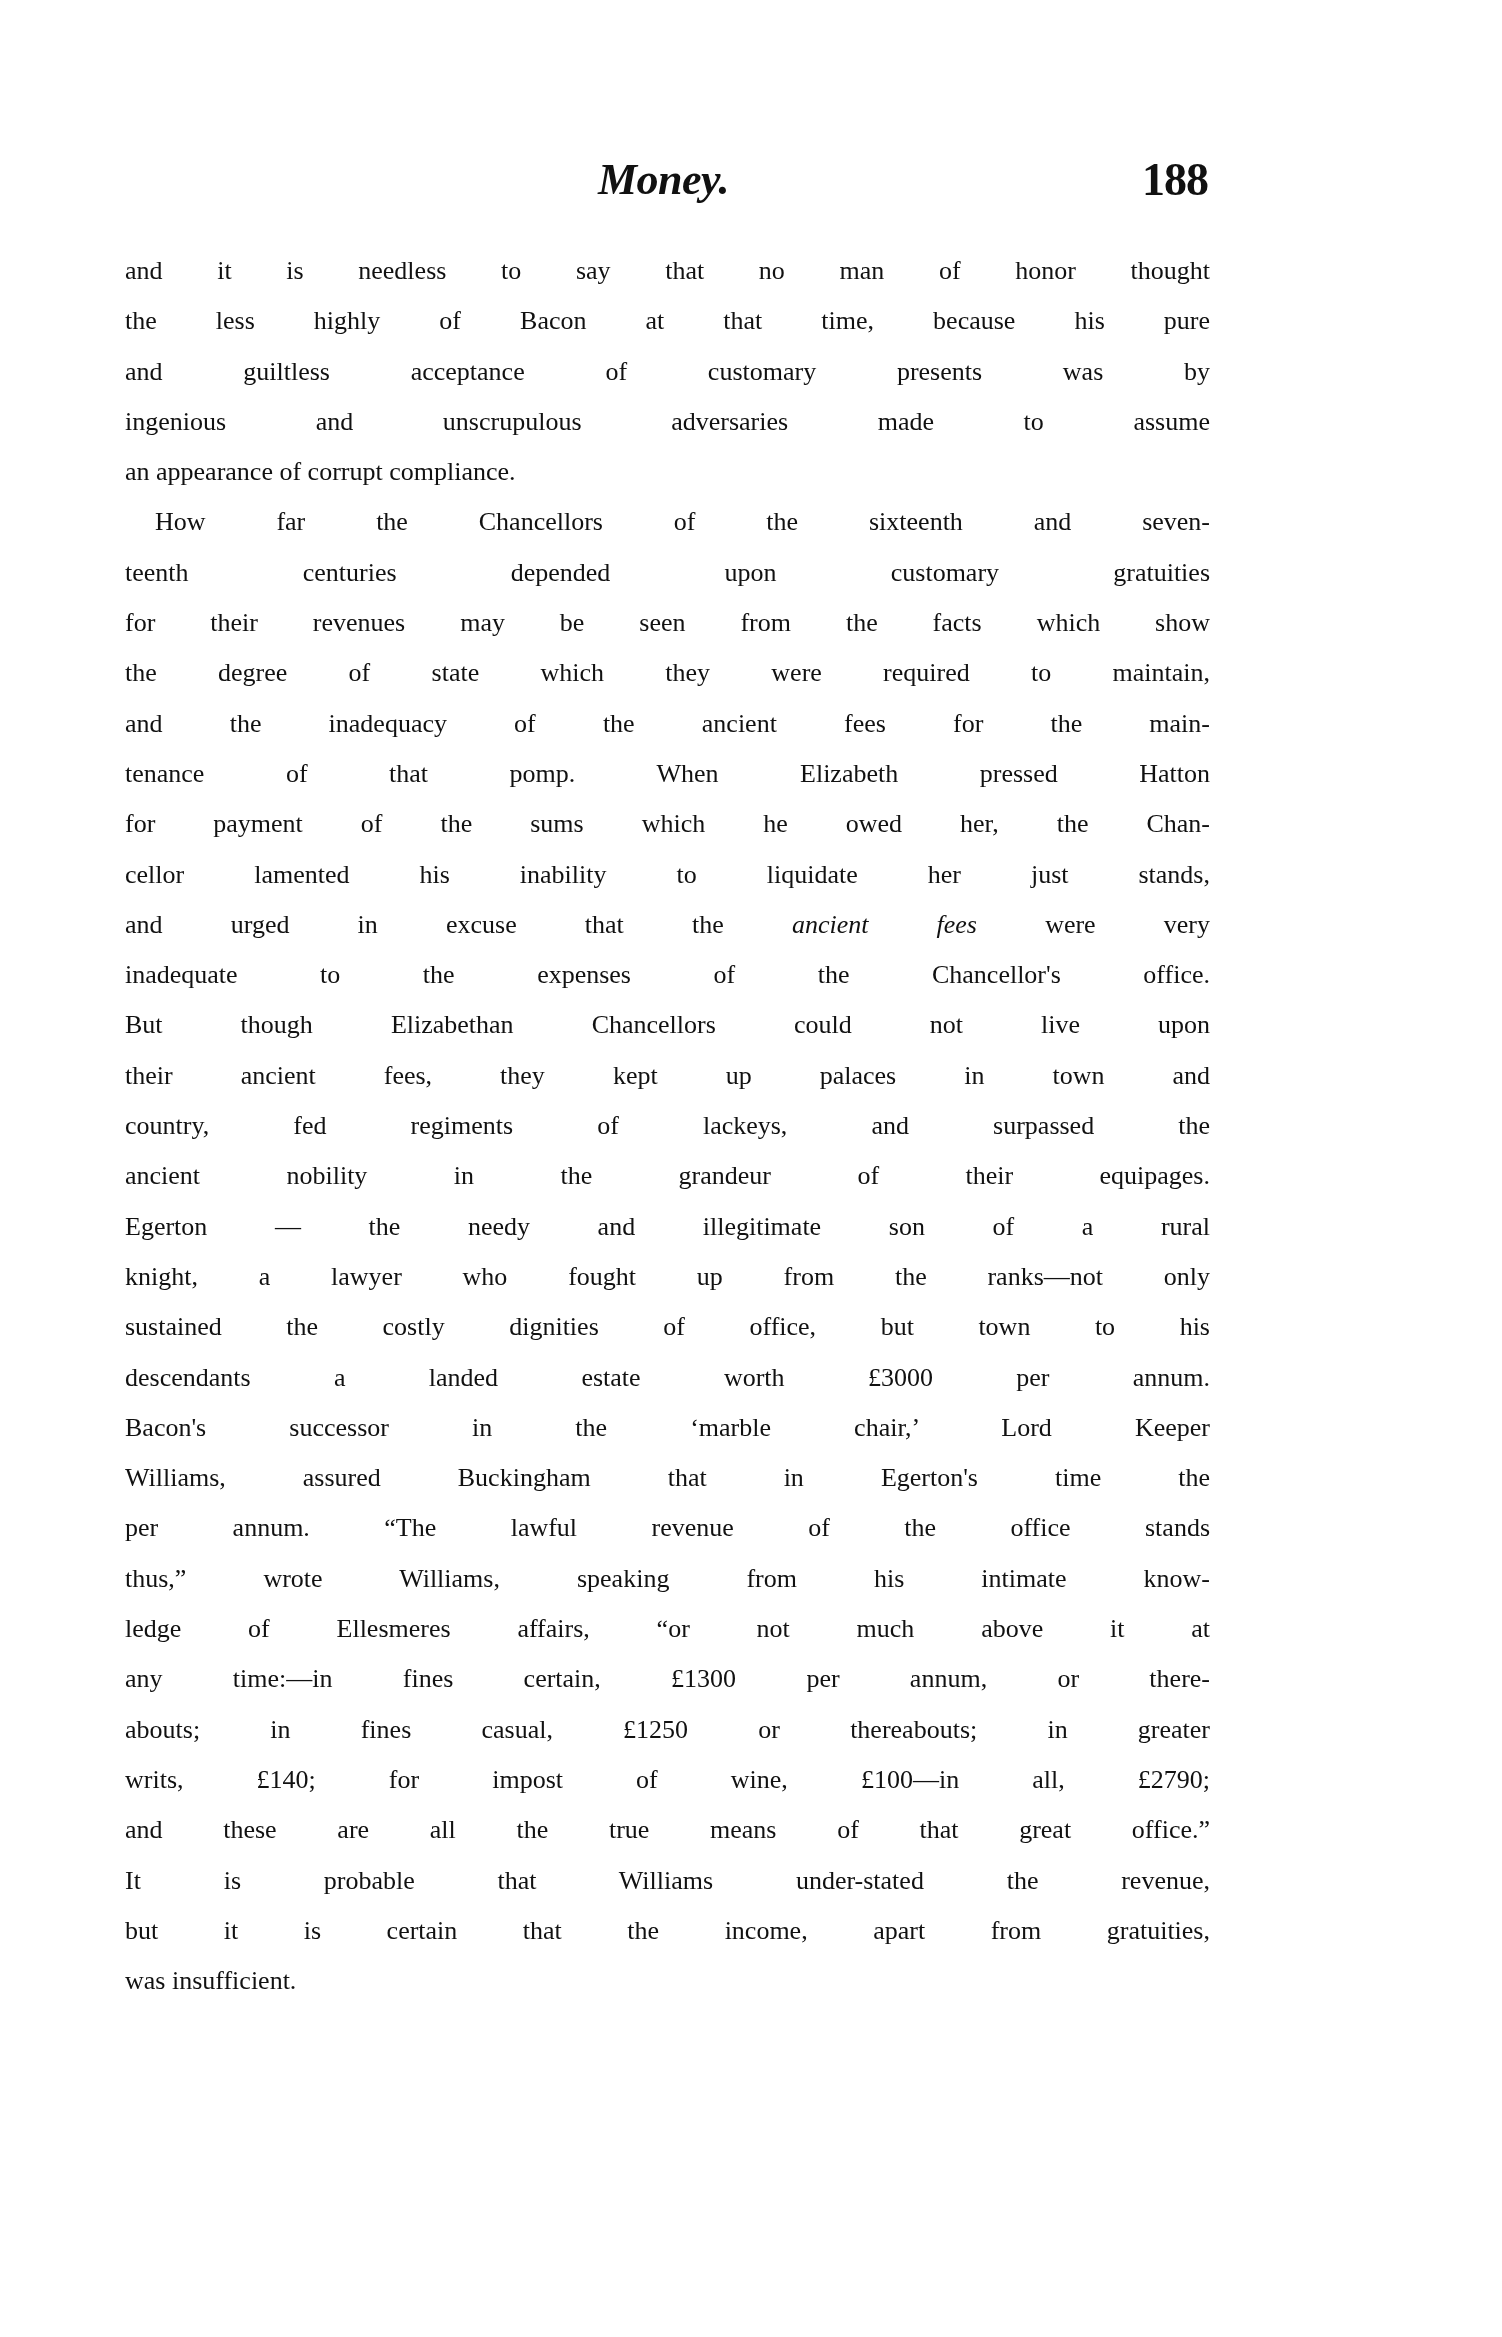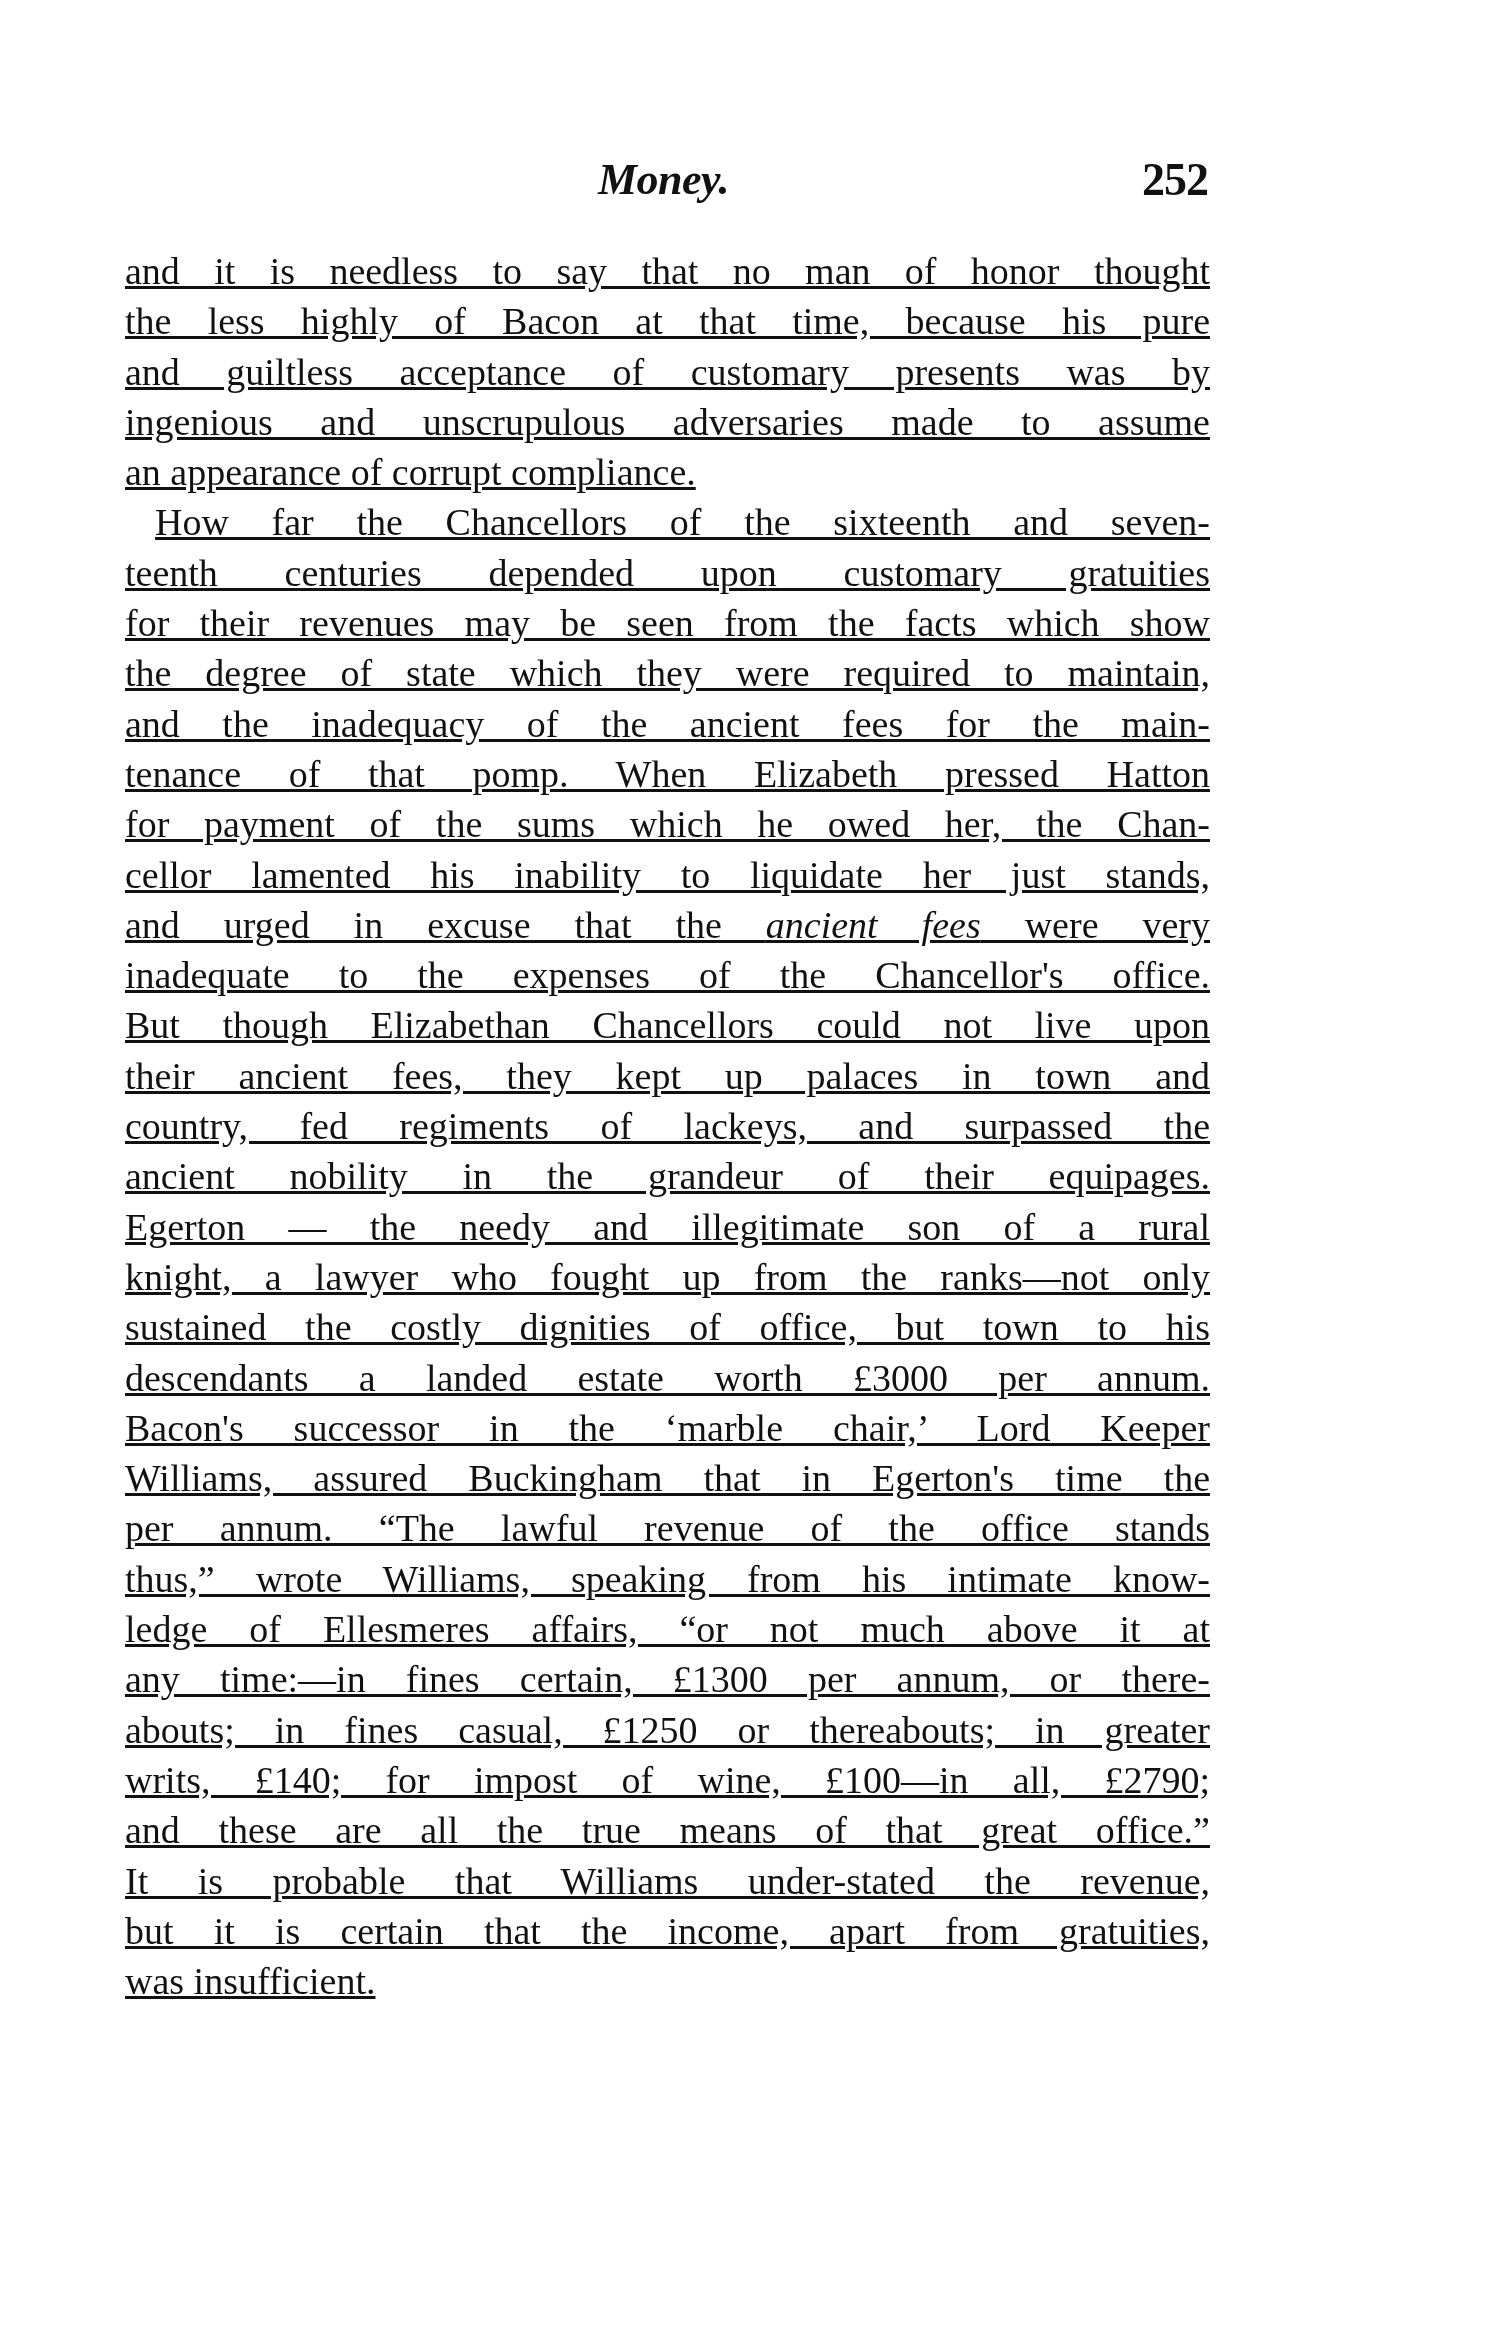--- a/index.html
+++ b/index.html
@@ -51,46 +51,45 @@
   .body-text {
     position: absolute;
     left: 125px;
     top: 246px;
     width: 1085px;
   }
   .line {
     display: block;
     height: 50.3px;
     line-height: 50.3px;
-    font-size: 38px;
+    font-size: 26px;
     white-space: nowrap;
     text-align: justify;
     text-align-last: justify;
     overflow: visible;
-    text-decoration: underline;
   }
   .line.last {
     text-align-last: left;
   }
   .line.indent {
     padding-left: 30px;
   }
   .line .it {
     font-style: italic;
     margin-top: 27px;
   }
 </style>
 </head>
 <body>
 
 <div class="page">
 
   <div class="running-head">
     <span class="running-title">Money.</span>
-    <span class="page-number">252</span>
+    <span class="page-number">188</span>
   </div>
 
   <div class="body-text">
 
     <div class="paragraph">
       <span class="line">and it is needless to say that no man of honor thought</span>
       <span class="line">the less highly of Bacon at that time, because his pure</span>
       <span class="line">and guiltless acceptance of customary presents was by</span>
       <span class="line">ingenious and unscrupulous adversaries made to assume</span>
       <span class="line last">an appearance of corrupt compliance.</span>

